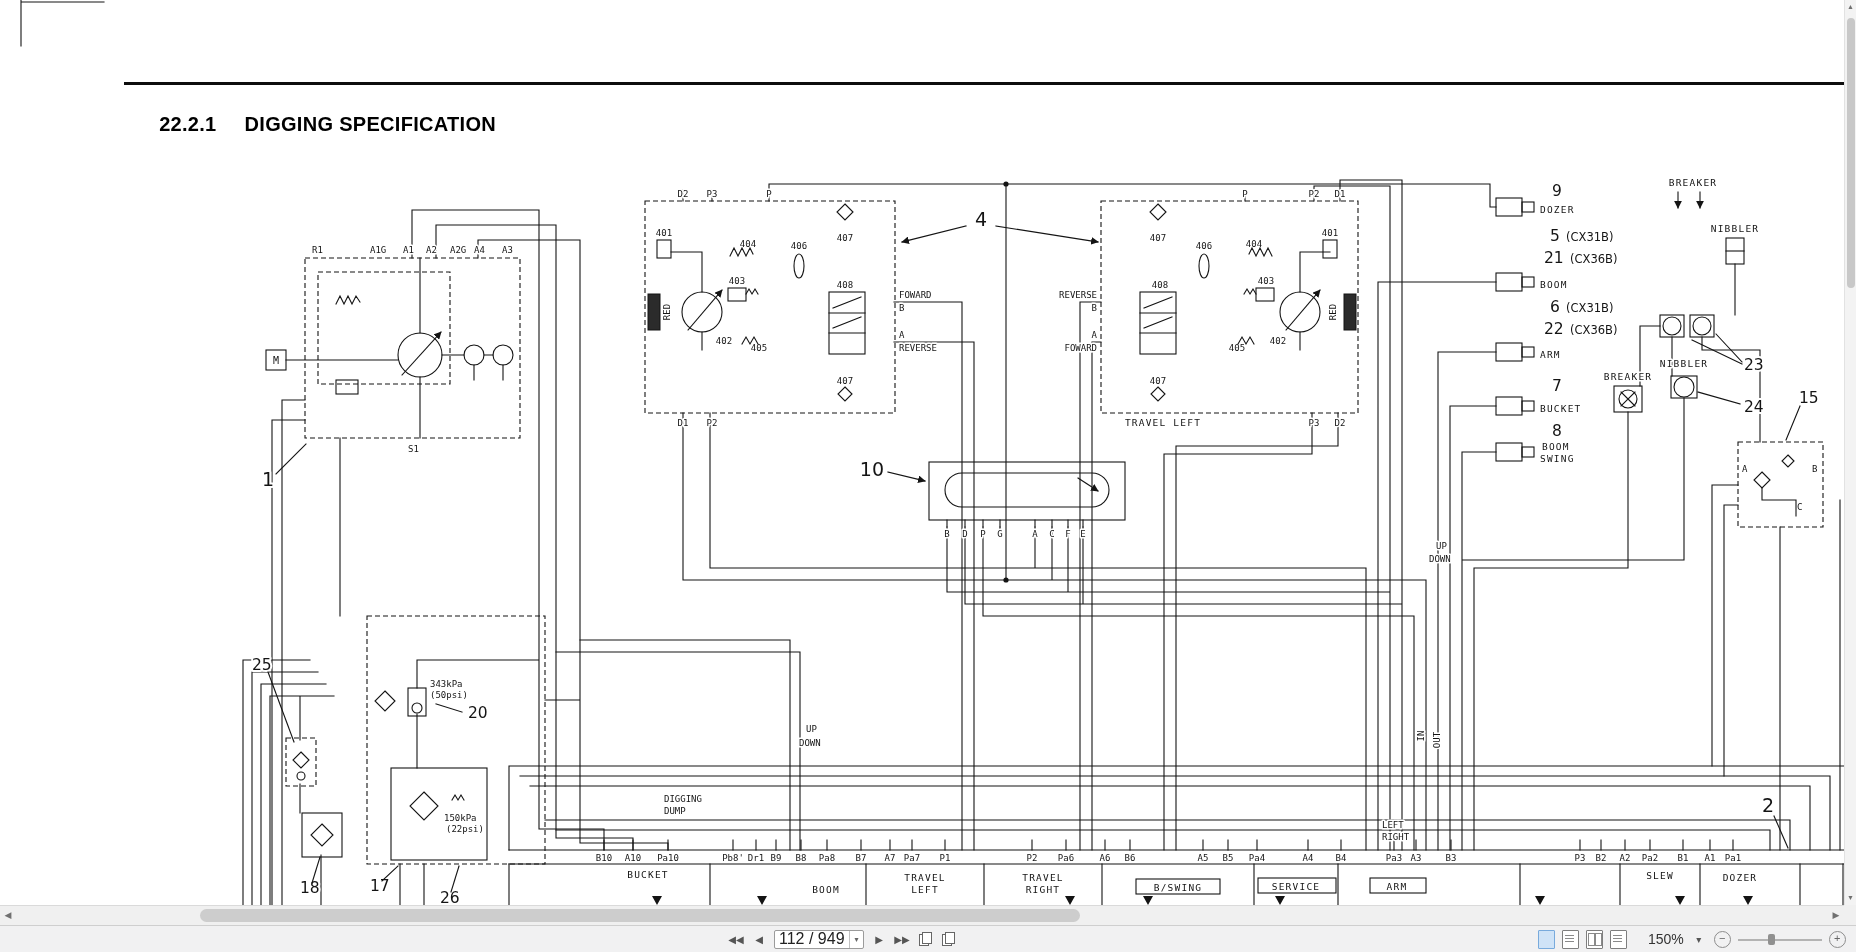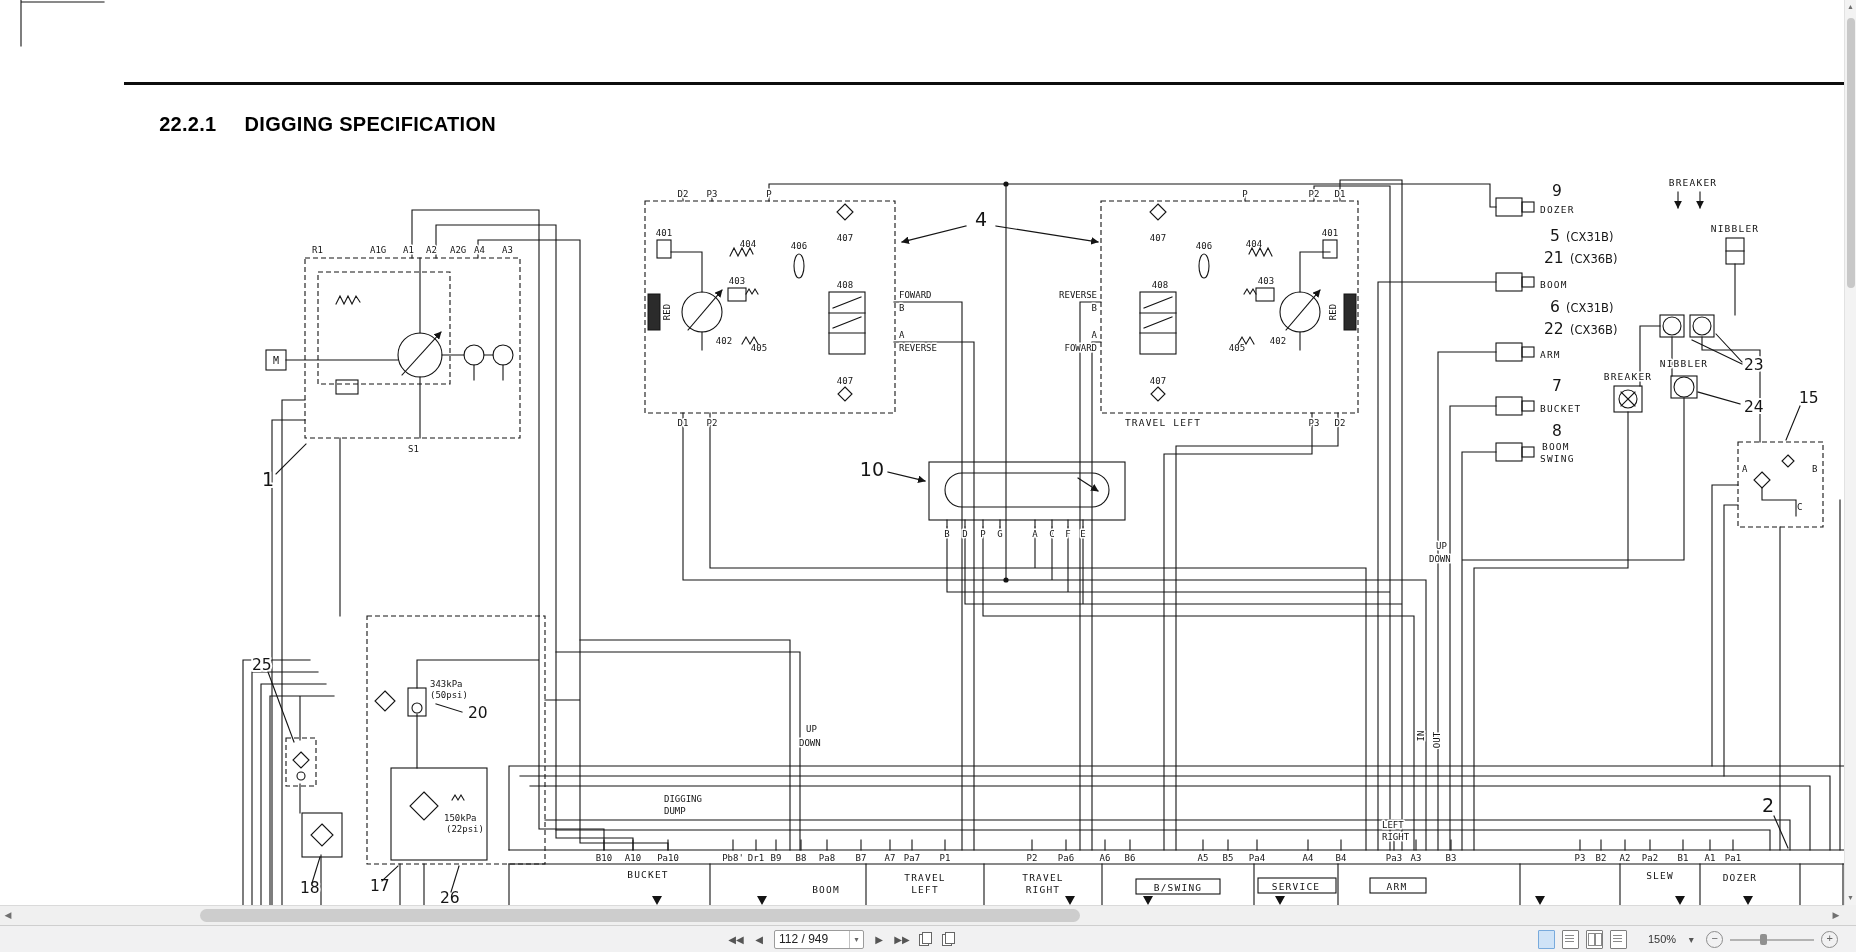--- a/index.html
+++ b/index.html
@@ -38,34 +38,34 @@
   #corner{position:absolute;left:1844px;top:905px;width:12px;height:20px;background:#f0f0f0;}
   
   #toolbar{position:absolute;left:0;top:925px;width:1856px;height:27px;background:#f1f1f2;
            border-top:1px solid #cfcfcf;box-sizing:border-box;font-size:12px;color:#444;}
   .tb-center{position:absolute;left:728px;top:0;height:26px;display:flex;align-items:center;gap:7px;}
   .tb-right{position:absolute;left:1538px;top:0;height:26px;display:flex;align-items:center;gap:7px;}
   .tbtn{min-width:16px;height:18px;display:flex;align-items:center;justify-content:center;
         color:#555;font-size:10px;border-radius:2px;cursor:default;user-select:none;}
   .pagebox{display:flex;align-items:center;background:#fff;border:1px solid #9b9b9b;height:17px;
            border-radius:2px;}
-  .pagebox input{border:none;outline:none;width:66px;height:15px;font-size:12px;color:#222;
+  .pagebox input{border:none;outline:none;width:66px;height:15px;font-size:16px;color:#222;
            font-family:"Liberation Sans",sans-serif;padding:0 4px;background:transparent;}
   .pagebox .caret{width:13px;height:17px;border-left:1px solid #c2c2c2;font-size:8px;color:#666;
            display:flex;align-items:center;justify-content:center;}
   .icon-copy{width:13px;height:14px;position:relative;}
   .icon-copy::before{content:"";position:absolute;left:0;top:2px;width:8px;height:10px;border:1px solid #666;background:#fff;}
   .icon-copy::after{content:"";position:absolute;left:3px;top:0;width:8px;height:10px;border:1px solid #666;background:#fff;}
   .vicon{width:15px;height:17px;border:1px solid #7e7e7e;background:#fff;position:relative;border-radius:1px;}
   .vicon.sel{background:#cfe3f7;border-color:#78aadc;}
   .vicon.lines::after{content:"";position:absolute;left:2px;top:4px;width:9px;height:1px;
            background:#8a8a8a;box-shadow:0 3px 0 #8a8a8a,0 6px 0 #8a8a8a;}
   .vicon.two::before{content:"";position:absolute;left:1px;top:2px;width:5px;height:11px;border:1px solid #8a8a8a;}
   .vicon.two::after{content:"";position:absolute;left:8px;top:2px;width:5px;height:11px;border:1px solid #8a8a8a;}
-  .zoomtxt{color:#333;font-size:11px;margin-left:14px;}
+  .zoomtxt{color:#333;font-size:14px;margin-left:14px;}
   .slider{position:relative;width:84px;height:16px;}
   .slider .track{position:absolute;left:0;top:8px;width:84px;height:2px;background:#b3b3b3;}
   .slider .knob{position:absolute;left:30px;top:3px;width:7px;height:11px;background:#909090;border-radius:2px;}
   .zbtn{width:15px;height:15px;border-radius:50%;border:1px solid #8d8d8d;color:#666;font-size:11px;
         line-height:13px;text-align:center;}
 </style>
 </head>
 <body>
 
 <div id="app">

